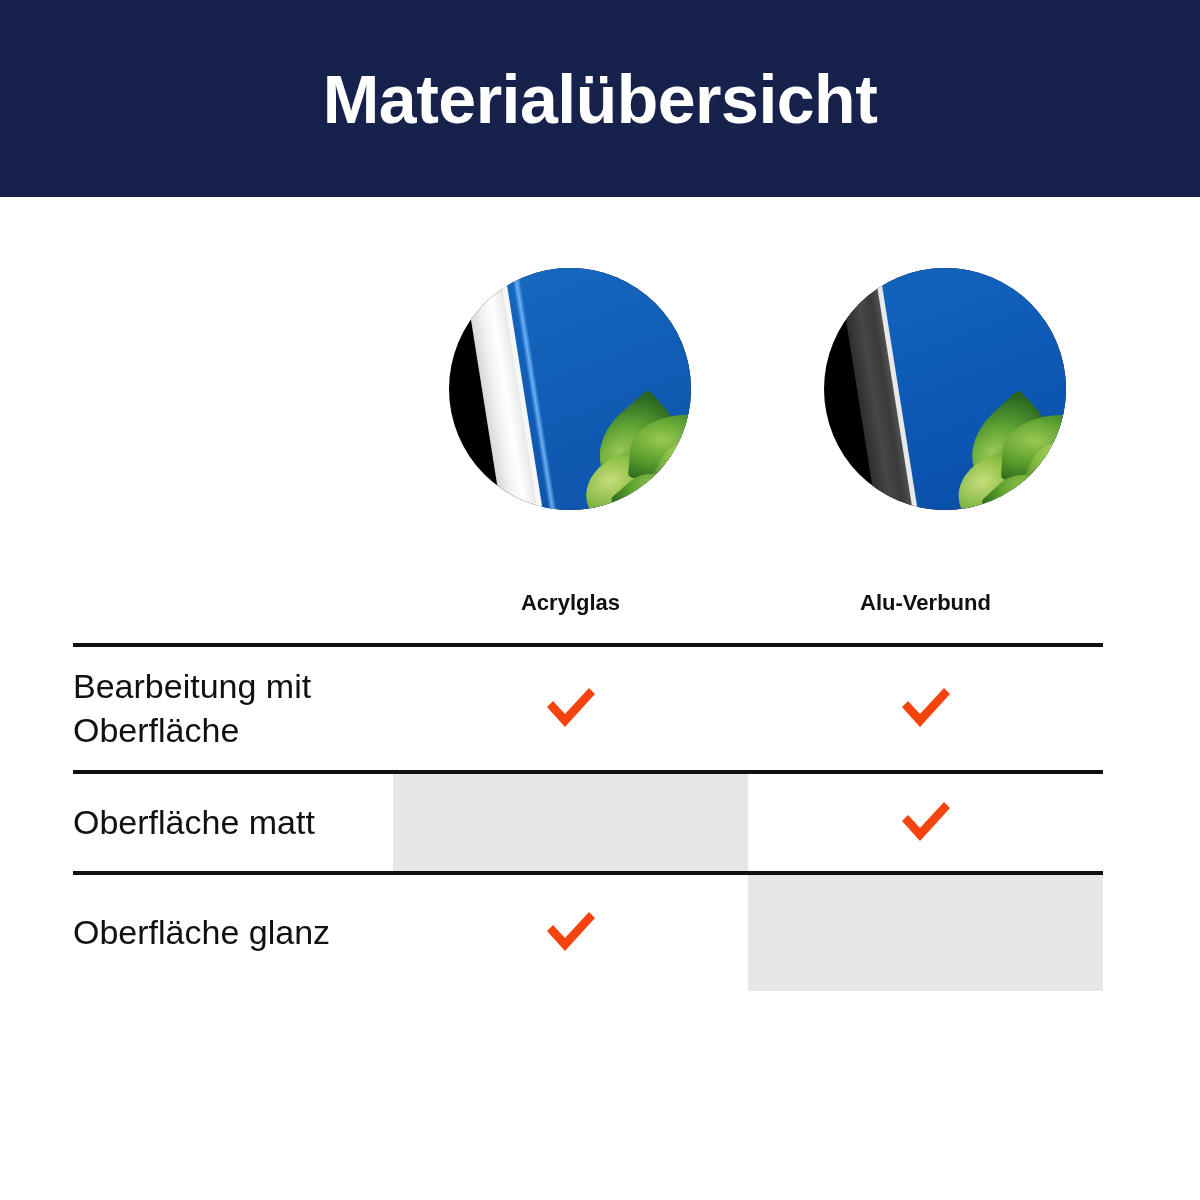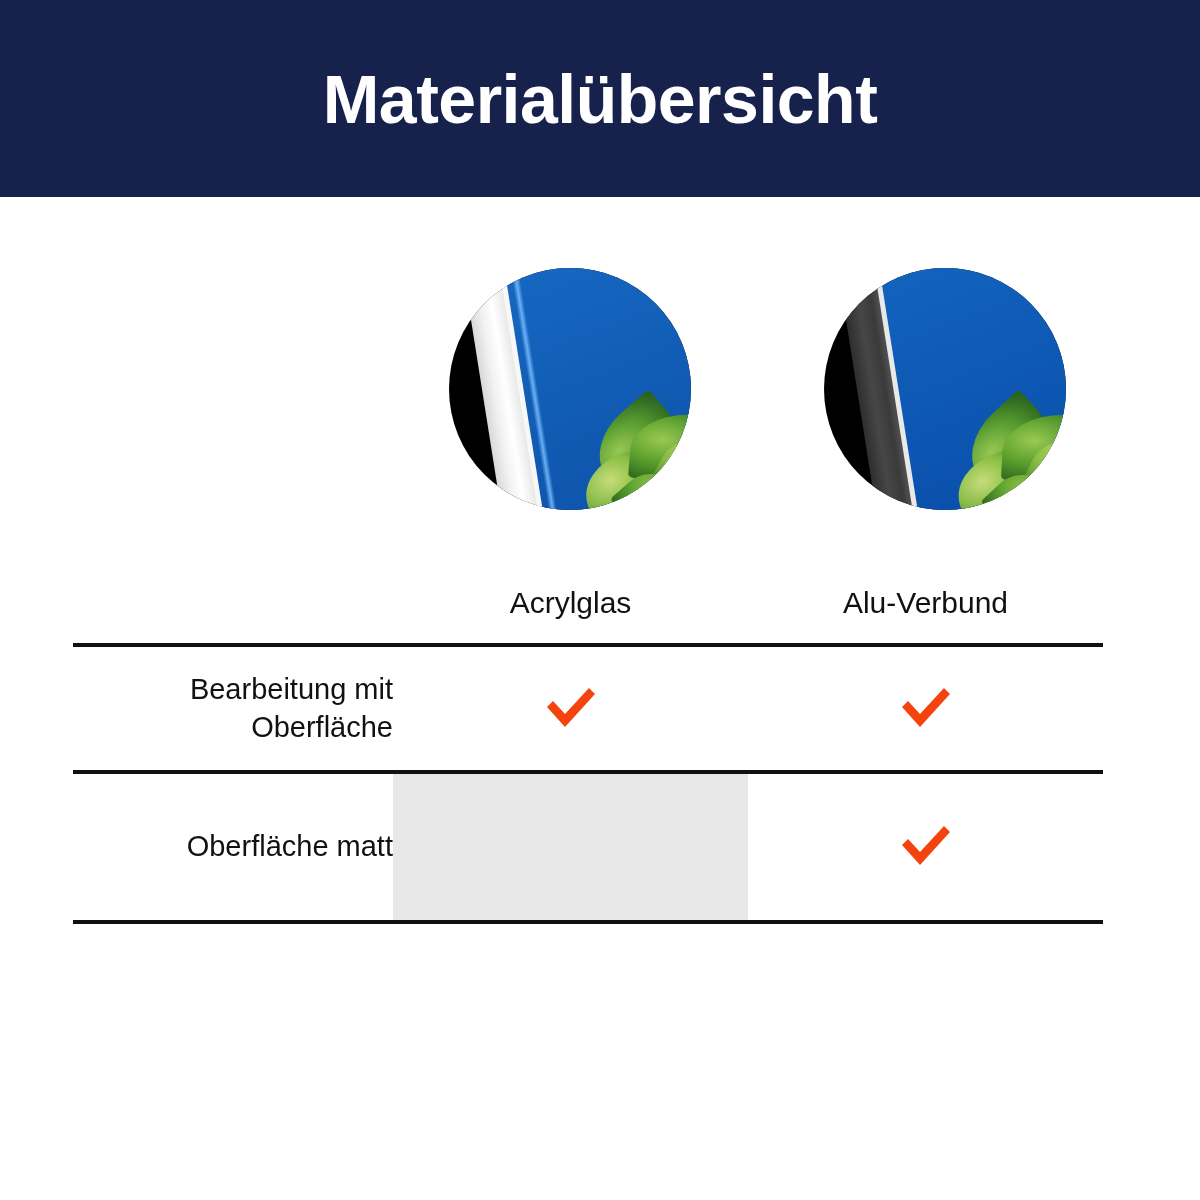--- a/index.html
+++ b/index.html
@@ -153,50 +153,50 @@
   }
 
   
   .hdr-label {
     height: 81px;
   }
   .hdr-cell {
     height: 81px;
     text-align: center;
     vertical-align: middle;
-    font-size: 30px;
-    font-weight: 400;
+    font-size: 22px;
+    font-weight: 700;
     color: #111111;
     border-left: 4px solid #111111;
   }
 
   .rule-row td {
     height: 4px;
     background: #111111;
     padding: 0;
   }
 
   .body-label {
-    font-size: 29px;
+    font-size: 34px;
     color: #111111;
     line-height: 1.28;
     padding-left: 18px;
     vertical-align: middle;
-    text-align: right;
+    text-align: left;
   }
   .body-cell {
     text-align: center;
     vertical-align: middle;
     border-left: 4px solid #111111;
     position: relative;
   }
   .body-cell.shaded { background: #e7e7e7; }
 
   .row-tall  .body-label, .row-tall  .body-cell { height: 123px; }
-  .row-mid   .body-label, .row-mid   .body-cell { height: 146px; }
+  .row-mid   .body-label, .row-mid   .body-cell { height: 97px; }
   .row-last  .body-label, .row-last  .body-cell { height: 116px; }
 
   
   .check {
     display: inline-block;
     width: 54px;
     height: 44px;
     position: relative;
   }
   .check svg { display: block; }
@@ -309,15 +309,26 @@
             </svg>
           </span>
         </td>
       </tr>
       <tr class="rule-row">
         <td></td>
         <td></td>
         <td></td>
       </tr>
 
+      <tr class="row-last">
+        <td class="body-label">Oberfläche glanz</td>
+        <td class="body-cell">
+          <span class="check">
+            <svg width="54" height="44" viewBox="0 0 54 44" xmlns="http://www.w3.org/2000/svg">
+              <path d="M3 22 L9 16 L21 29 L45 3 L51 9 L21 42 Z" fill="#F4430C"></path>
+            </svg>
+          </span>
+        </td>
+        <td class="body-cell shaded"></td>
+      </tr>
     </tbody>
   </table>
 </div>
 
 </body></html>

